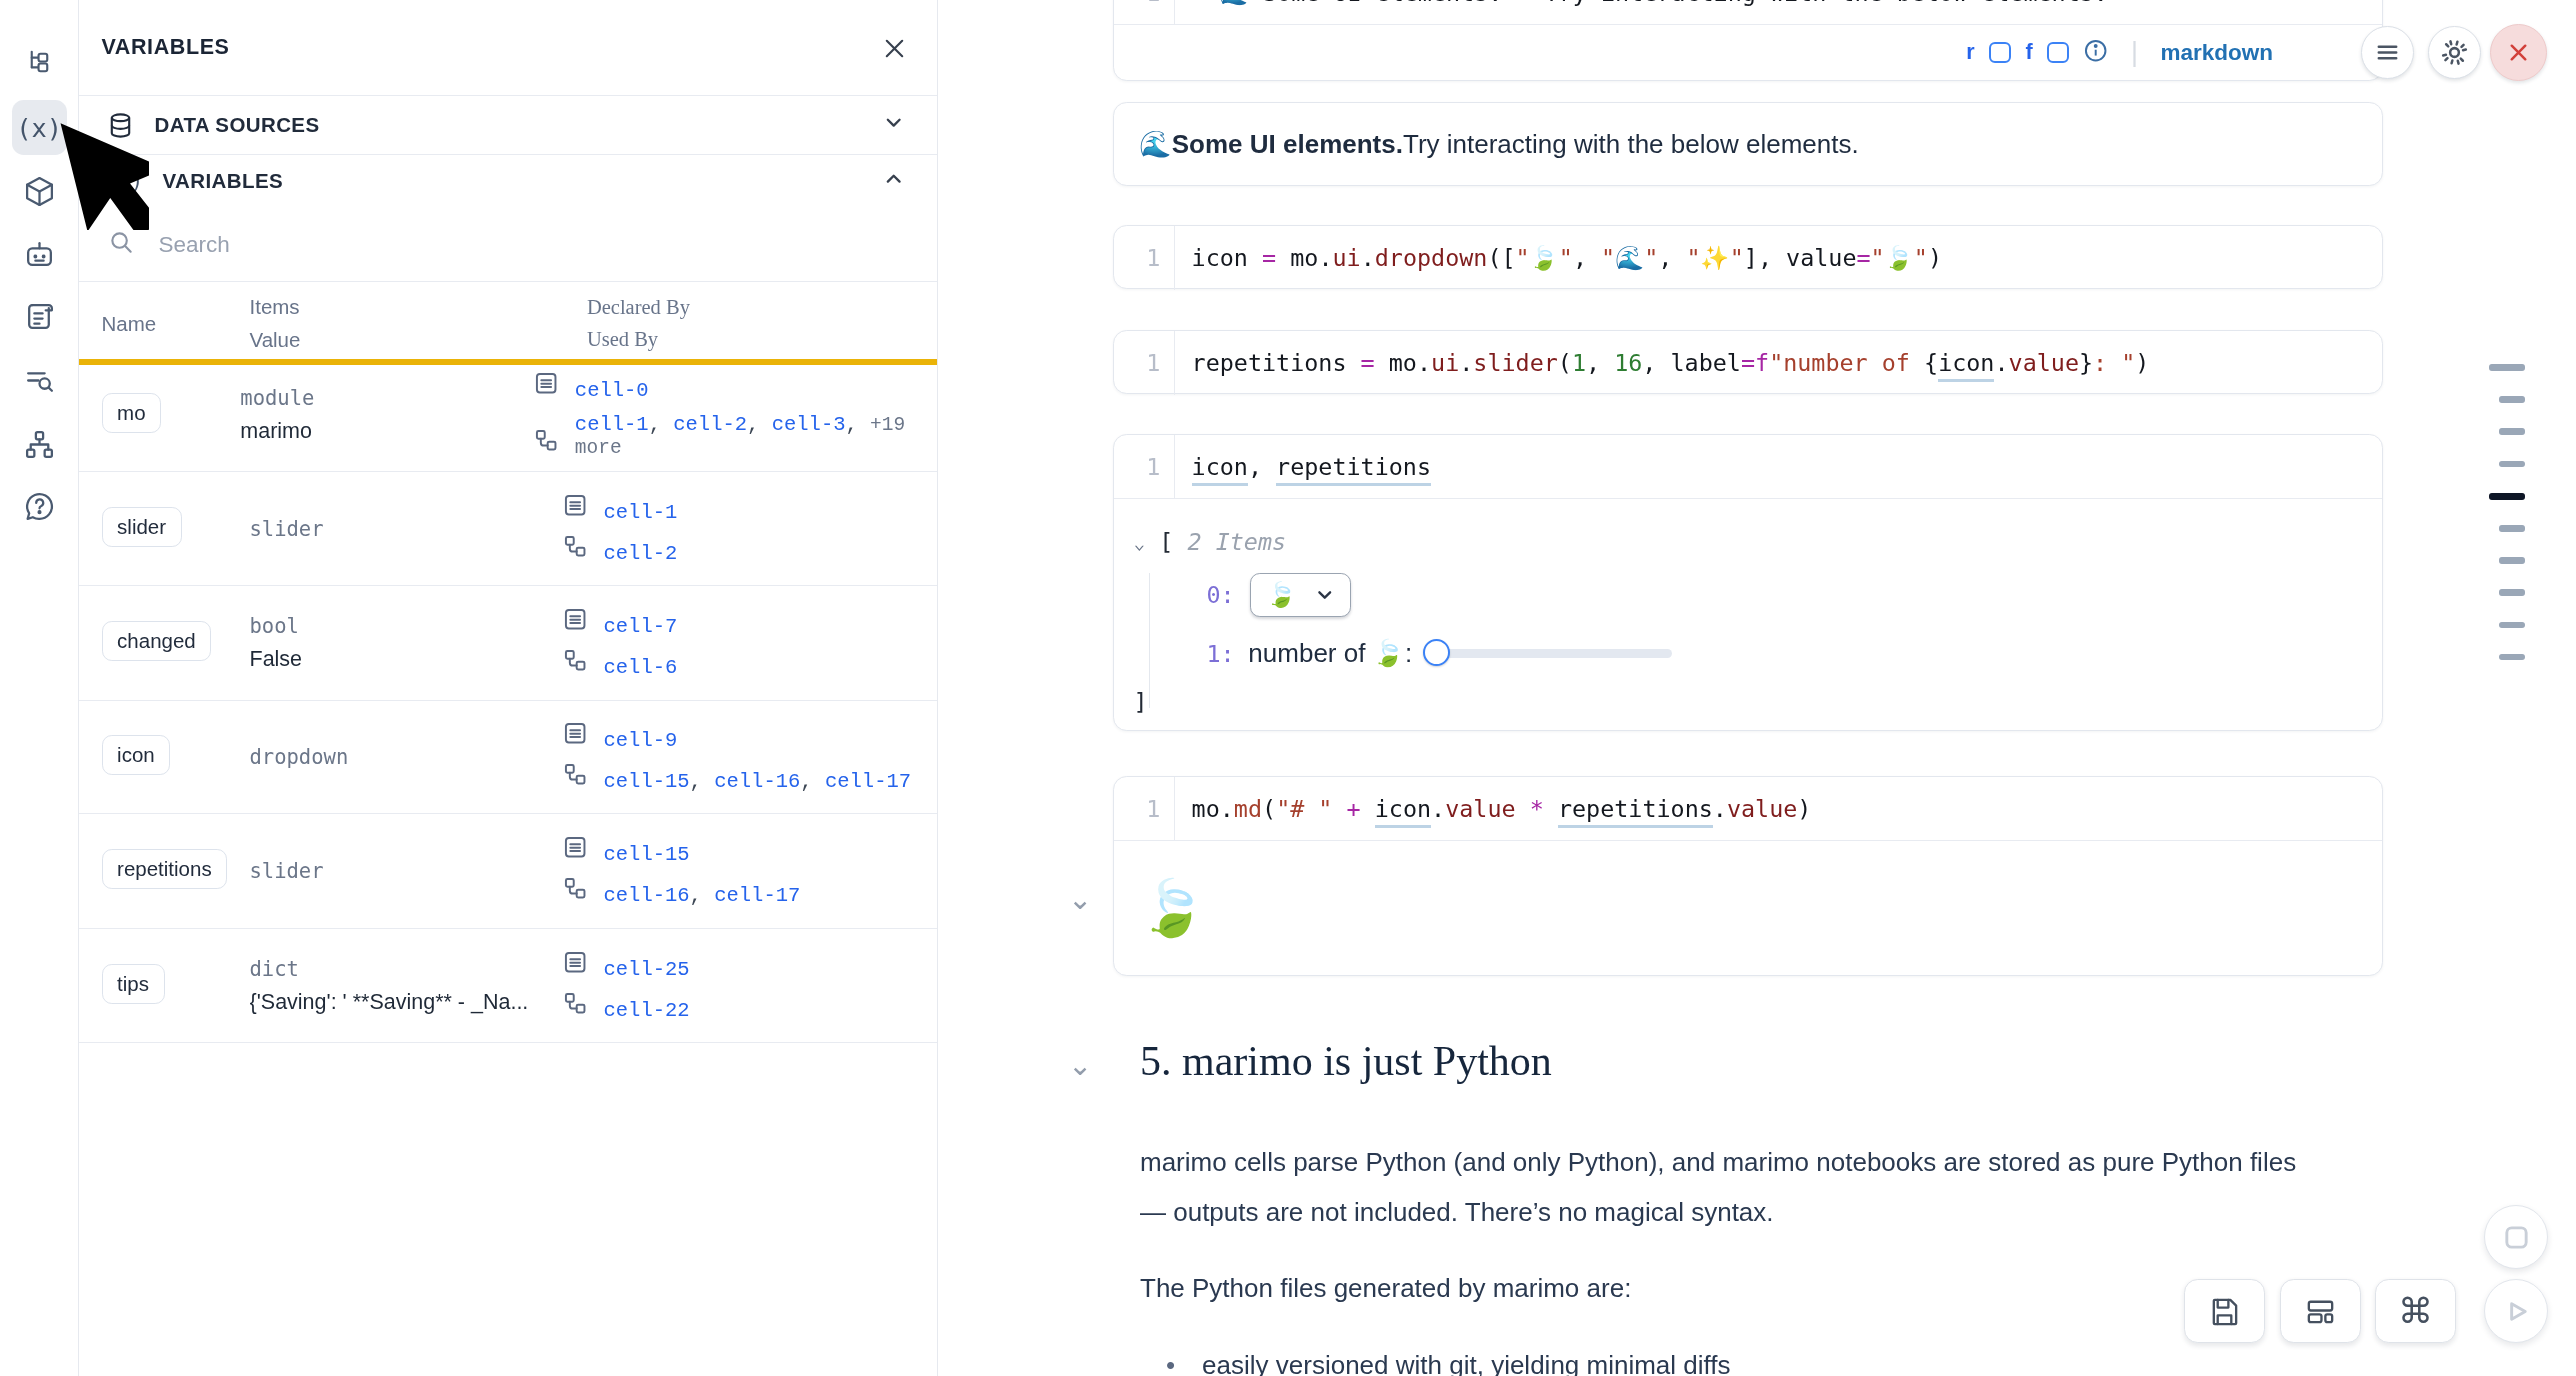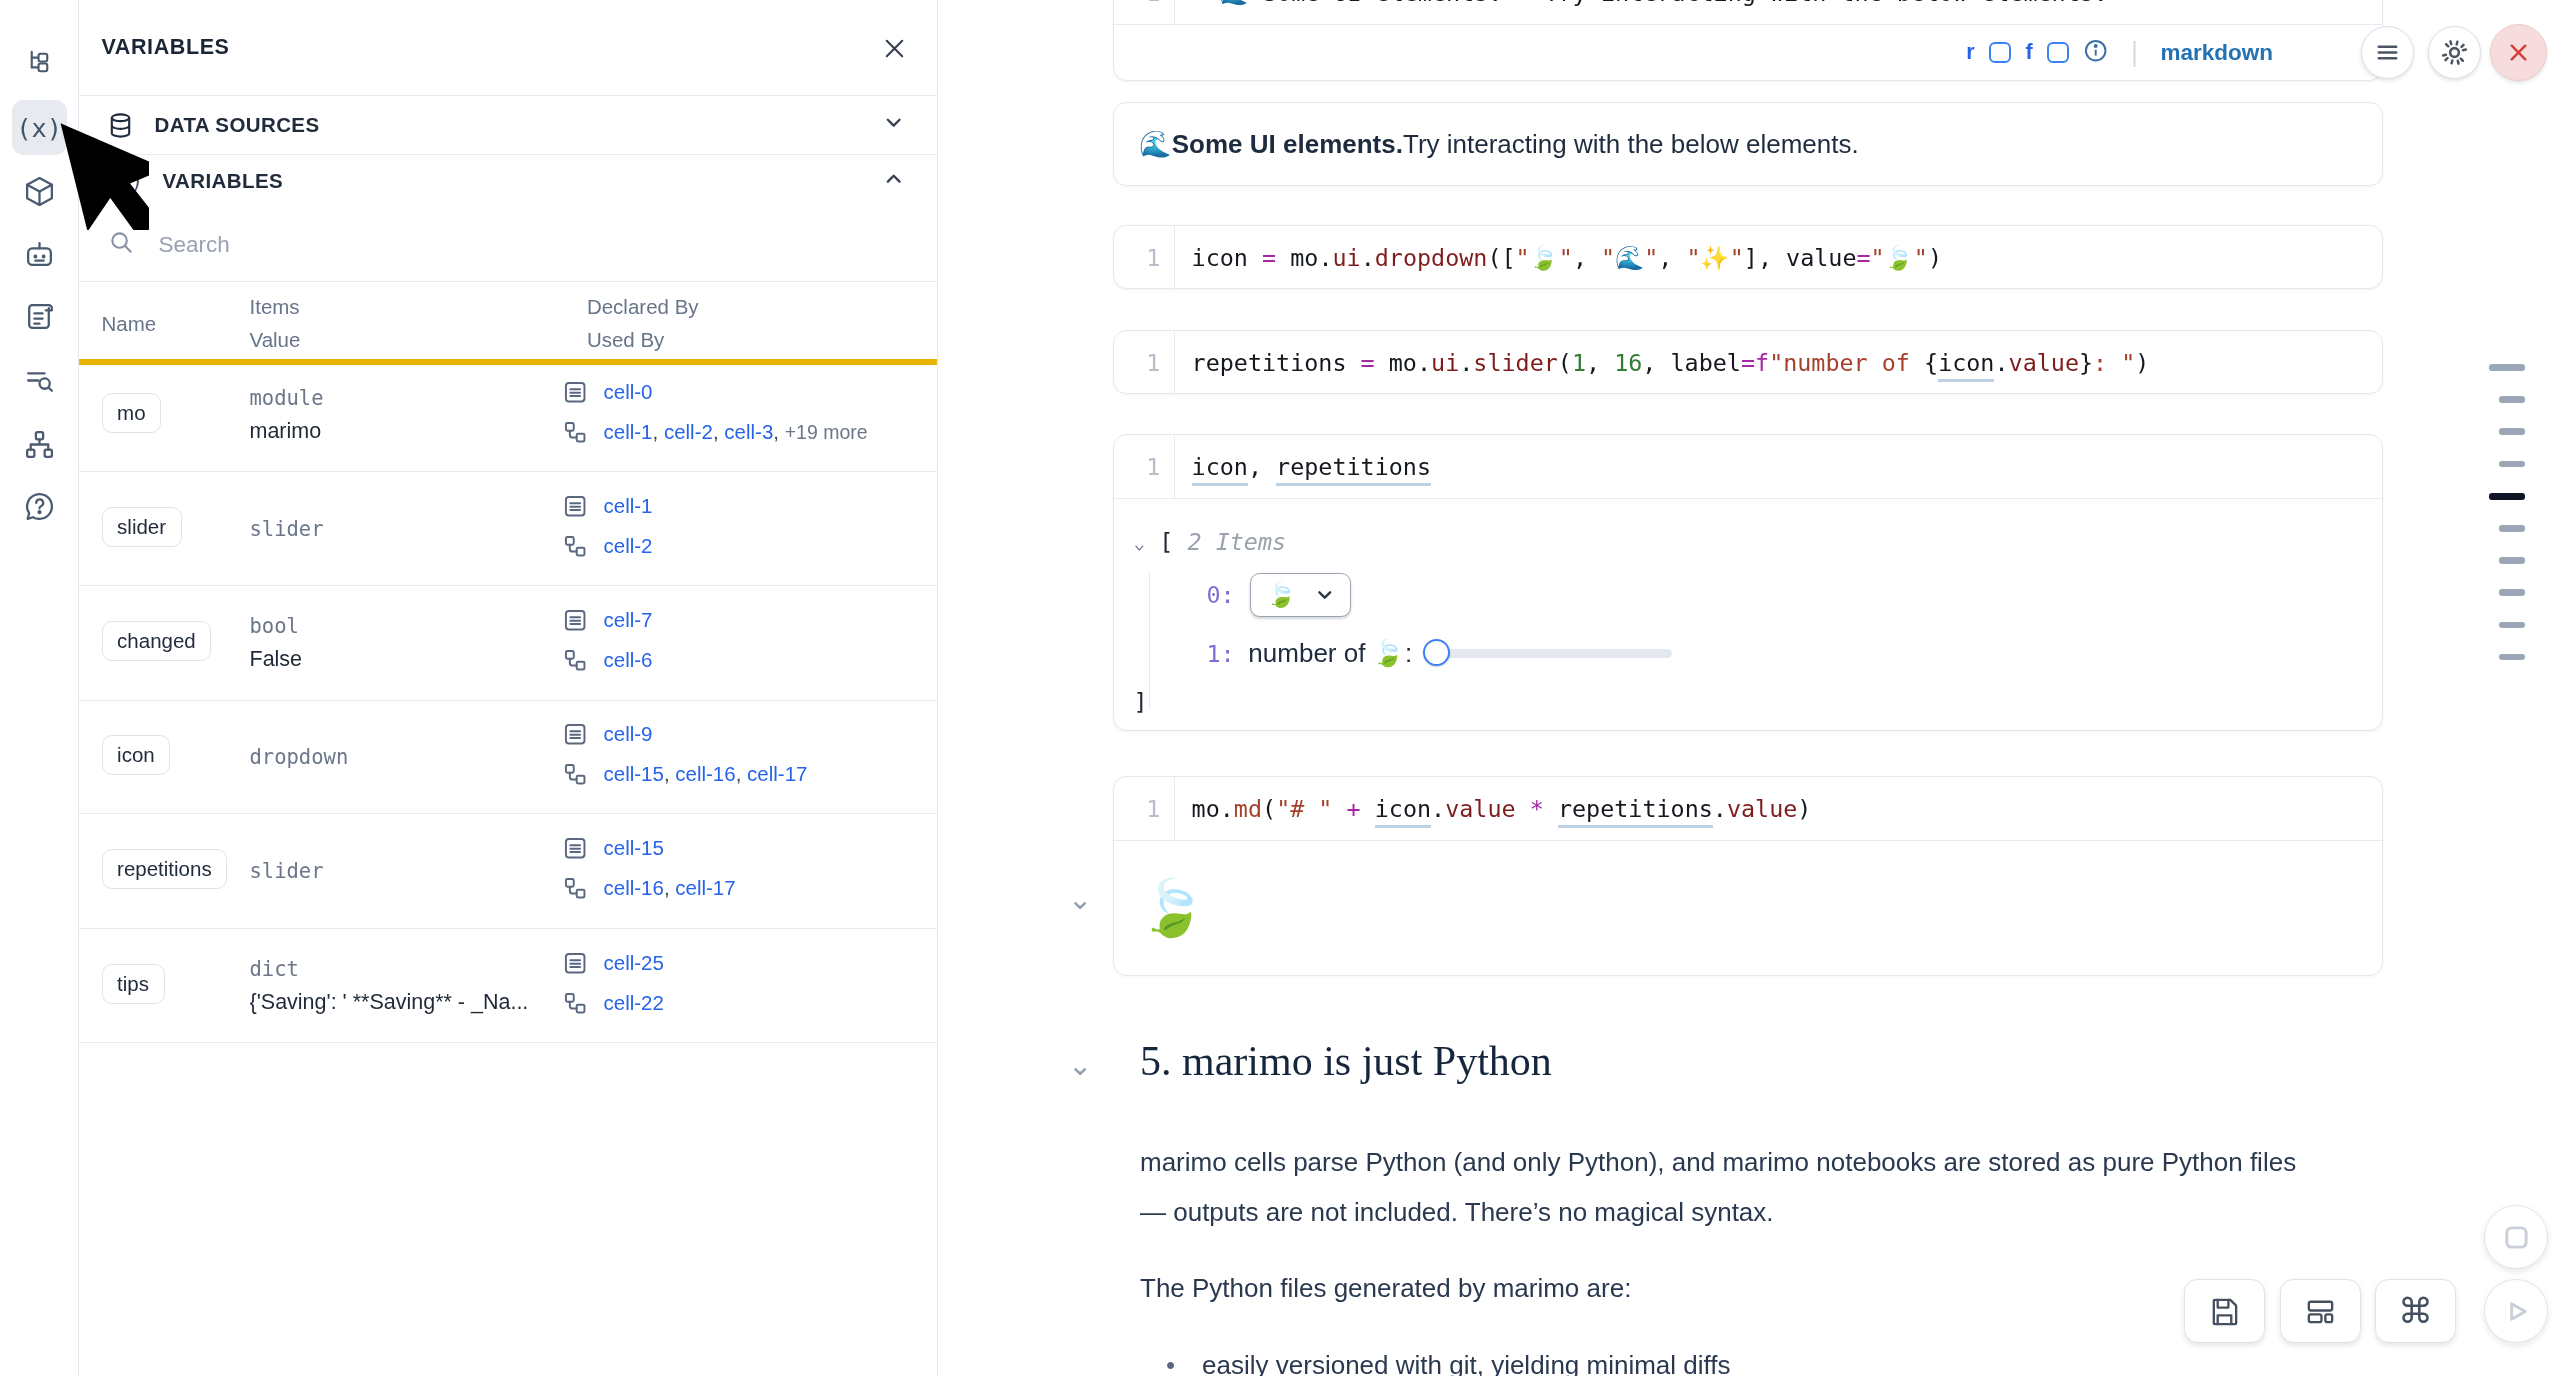--- a/index.html
+++ b/index.html
@@ -31,21 +31,21 @@
   .vrow { position:absolute; left:0; width:100%; display:flex; align-items:center;
     border-bottom:1px solid #e8ebf1; padding-left:22.5px; }
   .vname { width:148px; }
   .badge { display:inline-block; border:1px solid #dde3ec; border-radius:9.8px; padding:6.8px 14.6px;
     font-size:20.5px; color:#222c3c; background:#fff; max-width:142px; overflow:hidden;
     text-overflow:ellipsis; white-space:nowrap; }
   .vtype { width:313px; display:flex; flex-direction:column; justify-content:center; gap:8.8px; }
   .vtype .t { font-family:"DejaVu Sans Mono", monospace; font-size:20.5px; color:#6b7689; }
   .vtype .v { font-size:21.5px; color:#1f2937; white-space:nowrap; overflow:hidden; max-width:308px; }
   .vlinks { display:flex; flex-direction:column; gap:10.7px; }
-  .lrow { display:flex; align-items:flex-start; gap:16.6px; font-size:20.5px; }
+  .lrow { display:flex; align-items:flex-end; gap:16.6px; font-size:20.5px;font-family:Liberation Mono, monospace; }
   .lrow svg { flex:0 0 auto; stroke:#5b6880; fill:none; stroke-width:2; stroke-linecap:round; }
   .clink { color:#2563eb; text-decoration:none; cursor:pointer; }
   .comma { color:#3c4654; }
   .more { color:#6b7689; font-size:19.5px; }
 
   
   .cellbox { position:absolute; left:1113px; width:1270px; background:#fff;
     border:1px solid #e3e7ee; border-radius:13.7px; box-shadow:0 1px 2.9px rgba(20,30,50,.05); }
   .ed { display:flex; align-items:center; height:64px; }
   .gutter { width:61px; align-self:stretch; display:flex; align-items:center; justify-content:flex-end;
@@ -226,21 +226,21 @@
     </span>
     <input id="search-input" placeholder="Search" style="">
   </div>
 
   <div class="p-row" style="top:288px;height:77px;border-bottom:6px solid #eab308;padding-left:22.5px;">
     <span class="th" style="width:148px">Name</span>
     <span class="th" style="width:313px;display:flex;flex-direction:column;gap:8.8px;">
       <span>Items</span>
       <span>Value</span>
     </span>
-    <span class="th" style="display:flex;flex-direction:column;gap:8.8px;padding-left:24.4px;">
+    <span class="th" style="display:flex;flex-direction:column;gap:8.8px;padding-left:24.4px;font-family:Liberation Serif, serif;">
       <span>Declared By</span>
       <span>Used By</span>
     </span>
   </div>
 
   <div id="rows-host">
   <div class="vrow" style="top: 359px; height: 113px;">
     <div class="vname"><span class="badge">mo</span></div>
     <div class="vtype">
       <span class="t">module</span>

